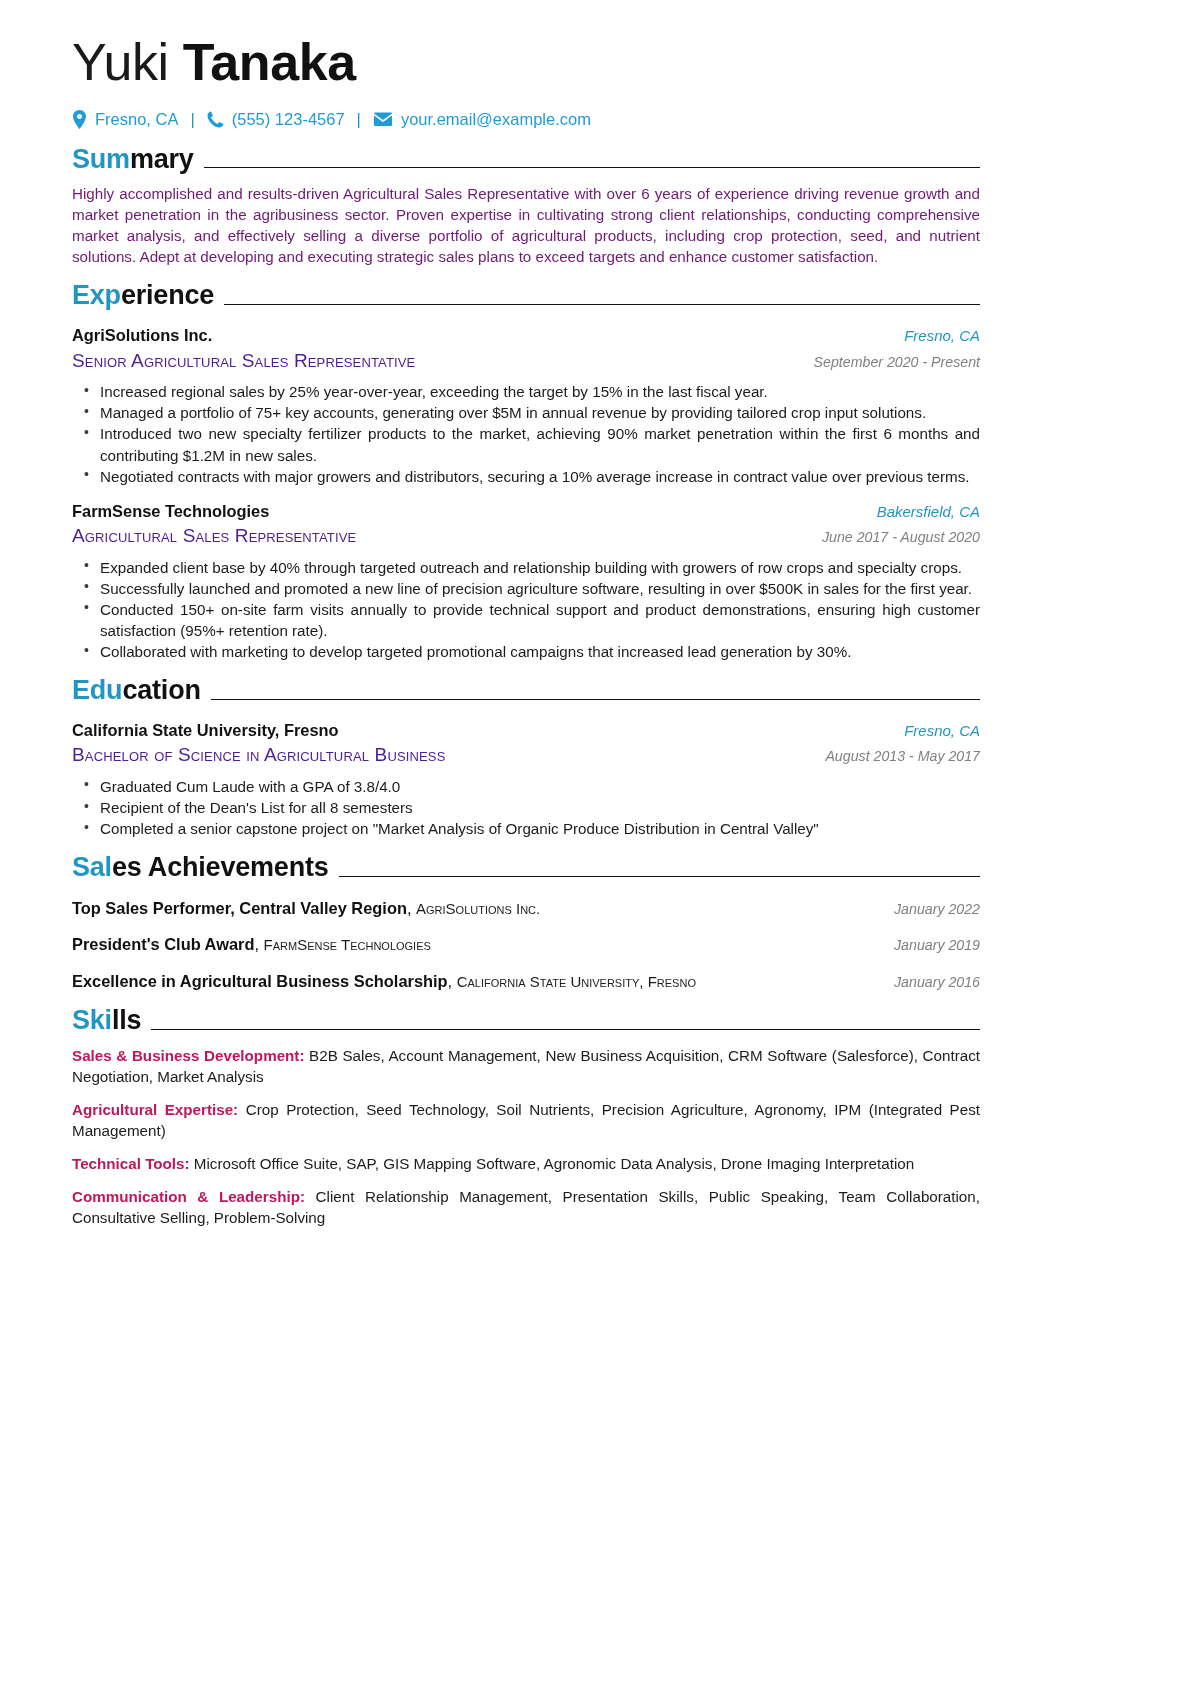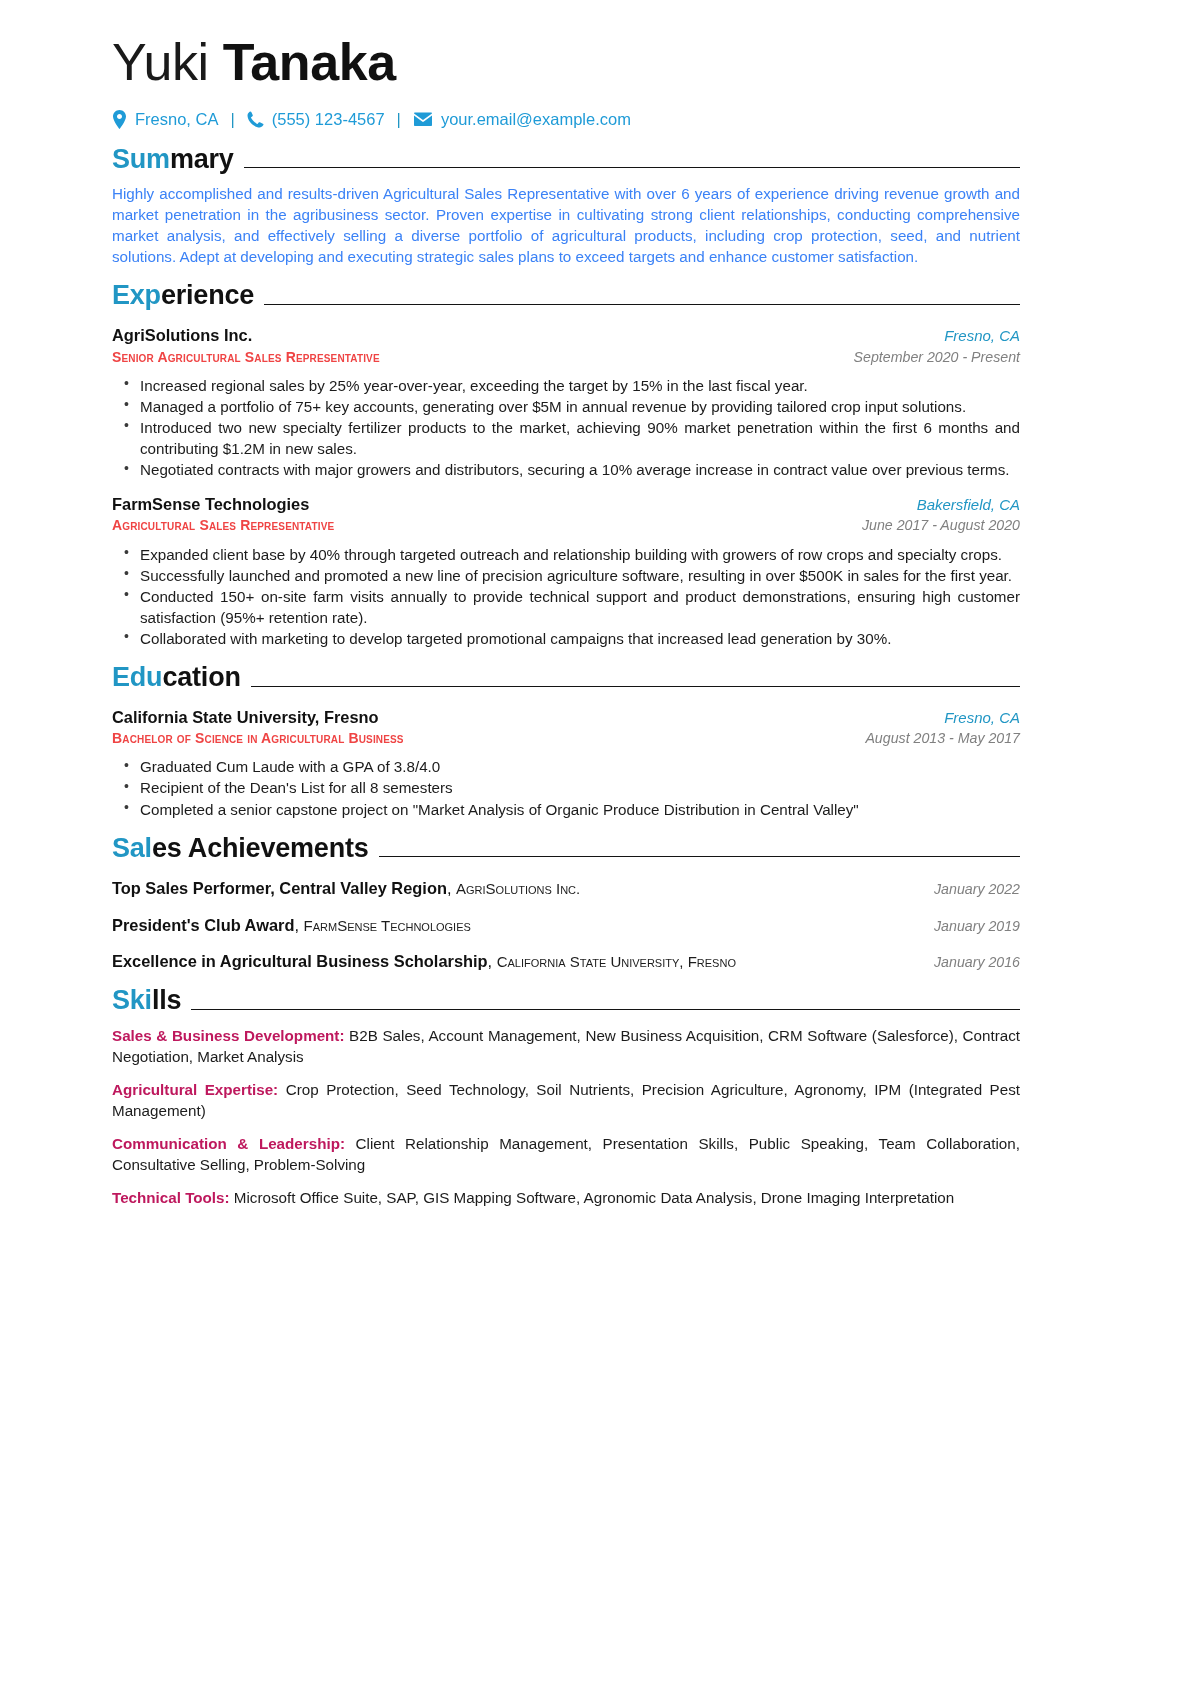--- a/index.html
+++ b/index.html
@@ -12,21 +12,20 @@
     color:#1a1a1a;
     font-size:15.2px;
     line-height:1.36;
     -webkit-font-smoothing:antialiased;
   }
   .page {
     width:1052px;
     min-height:1683px;
     padding:34px 72px 36px 72px;
     position:relative;
-    margin-left:40px;
   }
 
   
   .name {
     font-size:52px;
     line-height:1.08;
     letter-spacing:-0.4px;
     margin-bottom:18px;
     white-space:nowrap;
   }
@@ -71,21 +70,21 @@
     margin-bottom:6px;
   }
 
   
   .para {
     text-align:justify;
     hyphens:auto;
     -webkit-hyphens:auto;
     font-size:15.2px;
     line-height:1.385;
-    color:#3b82f6;
+    color:#701a75;
     margin-bottom:2px;
   }
 
   
   .entry { margin-top:13px; }
   .entry:first-of-type { margin-top:4px; }
   .erow {
     display:flex;
     justify-content:space-between;
     align-items:baseline;
@@ -97,27 +96,26 @@
     color:#111111;
     white-space:nowrap;
   }
   .loc {
     font-size:15px;
     font-style:italic;
     color:#2196c4;
     white-space:nowrap;
   }
   .role {
-    font-size:14px;
+    font-size:19px;
     font-variant:small-caps;
     font-feature-settings:"smcp";
-    color:#ef4444;
+    color:#4c1d95;
     letter-spacing:0.15px;
     white-space:nowrap;
-    font-weight:bold;
   }
   .dates {
     font-size:14.2px;
     font-style:italic;
     color:#808080;
     white-space:nowrap;
   }
   .erow.sub { margin-top:1px; }
 
   
@@ -313,18 +311,18 @@
   <div class="section">
     <div class="sec-head">
       <div class="sec-title"><span class="hl">Ski</span><span class="rest">lls</span></div>
       <div class="sec-rule"></div>
     </div>
 
     <p class="skill"><span class="skill-cat">Sales &amp; Business Development:</span><span>&nbsp;</span><span>B2B Sales, Account Management, New Business Acquisition, CRM Software (Salesforce), Contract Negotiation, Market Analysis</span></p>
 
     <p class="skill"><span class="skill-cat">Agricultural Expertise:</span><span>&nbsp;</span><span>Crop Protection, Seed Technology, Soil Nutrients, Precision Agriculture, Agronomy, IPM (Integrated Pest Management)</span></p>
 
+    <p class="skill"><span class="skill-cat">Technical Tools:</span><span>&nbsp;</span><span>Microsoft Office Suite, SAP, GIS Mapping Software, Agronomic Data Analysis, Drone Imaging Interpretation</span></p>
+
     <p class="skill"><span class="skill-cat">Communication &amp; Leadership:</span><span>&nbsp;</span><span>Client Relationship Management, Presentation Skills, Public Speaking, Team Collaboration, Consultative Selling, Problem-Solving</span></p>
-
-    <p class="skill"><span class="skill-cat">Technical Tools:</span><span>&nbsp;</span><span>Microsoft Office Suite, SAP, GIS Mapping Software, Agronomic Data Analysis, Drone Imaging Interpretation</span></p>
   </div>
 
 </div>
 
 </body></html>

